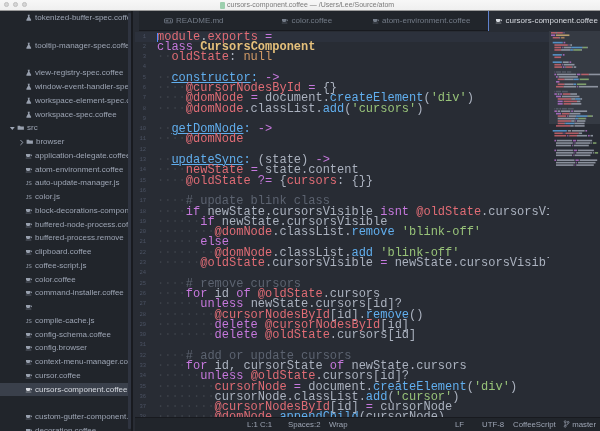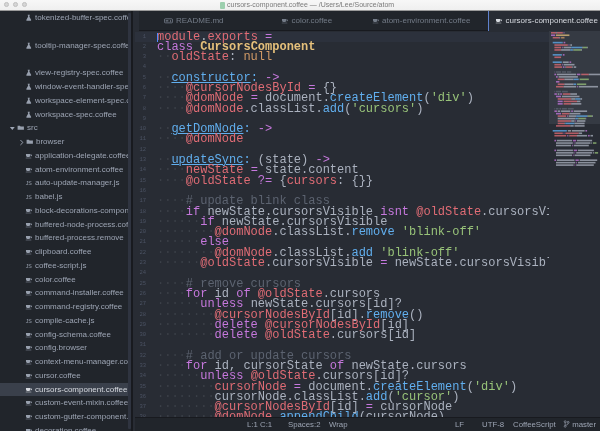--- a/index.html
+++ b/index.html
@@ -157,21 +157,21 @@
           </svg>
         </span>
         <span class="tl" style="left:35px">auto-update-manager.js</span>
       </div>
 <div class="trow" style="top:179.6px">
         <span class="tic" style="left:25px">
           <svg class="ti" viewBox="0 0 10 10">
             <text x="5" y="8" font-size="7" font-family="Liberation Sans" fill="#98a0ae" text-anchor="middle">JS</text>
           </svg>
         </span>
-        <span class="tl" style="left:35px">babel.js</span>
+        <span class="tl" style="left:35px">color.js</span>
       </div>
 <div class="trow" style="top:193.3px">
         <span class="tic" style="left:25px">
           <svg class="ti" viewBox="0 0 10 10">
             <path d="M1.3 2.8h5.8v1.5c0 1.7-1.3 2.5-2.9 2.5s-2.9-0.8-2.9-2.5z" fill="#98a0ae"></path>
             <path d="M7.4 3.2h0.75a1.15 1.15 0 0 1 0 2.3h-0.75v-0.95h0.6a0.28 0.28 0 0 0 0-0.56h-0.6z" fill="#98a0ae"></path>
             <rect x="0.9" y="7.5" width="7.6" height="0.9" rx="0.45" fill="#98a0ae"></rect>
           </svg>
         </span>
         <span class="tl" style="left:35px">block-decorations-component.coffee</span>
@@ -235,21 +235,20 @@
         <span class="tl" style="left:35px">command-installer.coffee</span>
       </div>
 <div class="trow" style="top:289.6px">
         <span class="tic" style="left:25px">
           <svg class="ti" viewBox="0 0 10 10">
             <path d="M1.3 2.8h5.8v1.5c0 1.7-1.3 2.5-2.9 2.5s-2.9-0.8-2.9-2.5z" fill="#98a0ae"></path>
             <path d="M7.4 3.2h0.75a1.15 1.15 0 0 1 0 2.3h-0.75v-0.95h0.6a0.28 0.28 0 0 0 0-0.56h-0.6z" fill="#98a0ae"></path>
             <rect x="0.9" y="7.5" width="7.6" height="0.9" rx="0.45" fill="#98a0ae"></rect>
           </svg>
         </span>
-        <span class="tl" style="left:35px">command-registry.coffee</span>
       </div>
 <div class="trow" style="top:303.3px">
         <span class="tic" style="left:25px">
           <svg class="ti" viewBox="0 0 10 10">
             <text x="5" y="8" font-size="7" font-family="Liberation Sans" fill="#98a0ae" text-anchor="middle">JS</text>
           </svg>
         </span>
         <span class="tl" style="left:35px">compile-cache.js</span>
       </div>
 <div class="trow" style="top:317.1px">
@@ -294,30 +293,20 @@
       </div>
 <div class="trow sel" style="top:372.1px">
         <span class="tic" style="left:25px">
           <svg class="ti" viewBox="0 0 10 10">
             <path d="M1.3 2.8h5.8v1.5c0 1.7-1.3 2.5-2.9 2.5s-2.9-0.8-2.9-2.5z" fill="#98a0ae"></path>
             <path d="M7.4 3.2h0.75a1.15 1.15 0 0 1 0 2.3h-0.75v-0.95h0.6a0.28 0.28 0 0 0 0-0.56h-0.6z" fill="#98a0ae"></path>
             <rect x="0.9" y="7.5" width="7.6" height="0.9" rx="0.45" fill="#98a0ae"></rect>
           </svg>
         </span>
         <span class="tl" style="left:35px">cursors-component.coffee</span>
-      </div>
-<div class="trow" style="top:385.8px">
-        <span class="tic" style="left:25px">
-          <svg class="ti" viewBox="0 0 10 10">
-            <path d="M1.3 2.8h5.8v1.5c0 1.7-1.3 2.5-2.9 2.5s-2.9-0.8-2.9-2.5z" fill="#98a0ae"></path>
-            <path d="M7.4 3.2h0.75a1.15 1.15 0 0 1 0 2.3h-0.75v-0.95h0.6a0.28 0.28 0 0 0 0-0.56h-0.6z" fill="#98a0ae"></path>
-            <rect x="0.9" y="7.5" width="7.6" height="0.9" rx="0.45" fill="#98a0ae"></rect>
-          </svg>
-        </span>
-        <span class="tl" style="left:35px">custom-event-mixin.coffee</span>
       </div>
 <div class="trow" style="top:399.6px">
         <span class="tic" style="left:25px">
           <svg class="ti" viewBox="0 0 10 10">
             <path d="M1.3 2.8h5.8v1.5c0 1.7-1.3 2.5-2.9 2.5s-2.9-0.8-2.9-2.5z" fill="#98a0ae"></path>
             <path d="M7.4 3.2h0.75a1.15 1.15 0 0 1 0 2.3h-0.75v-0.95h0.6a0.28 0.28 0 0 0 0-0.56h-0.6z" fill="#98a0ae"></path>
             <rect x="0.9" y="7.5" width="7.6" height="0.9" rx="0.45" fill="#98a0ae"></rect>
           </svg>
         </span>
         <span class="tl" style="left:35px">custom-gutter-component.coffee</span>

